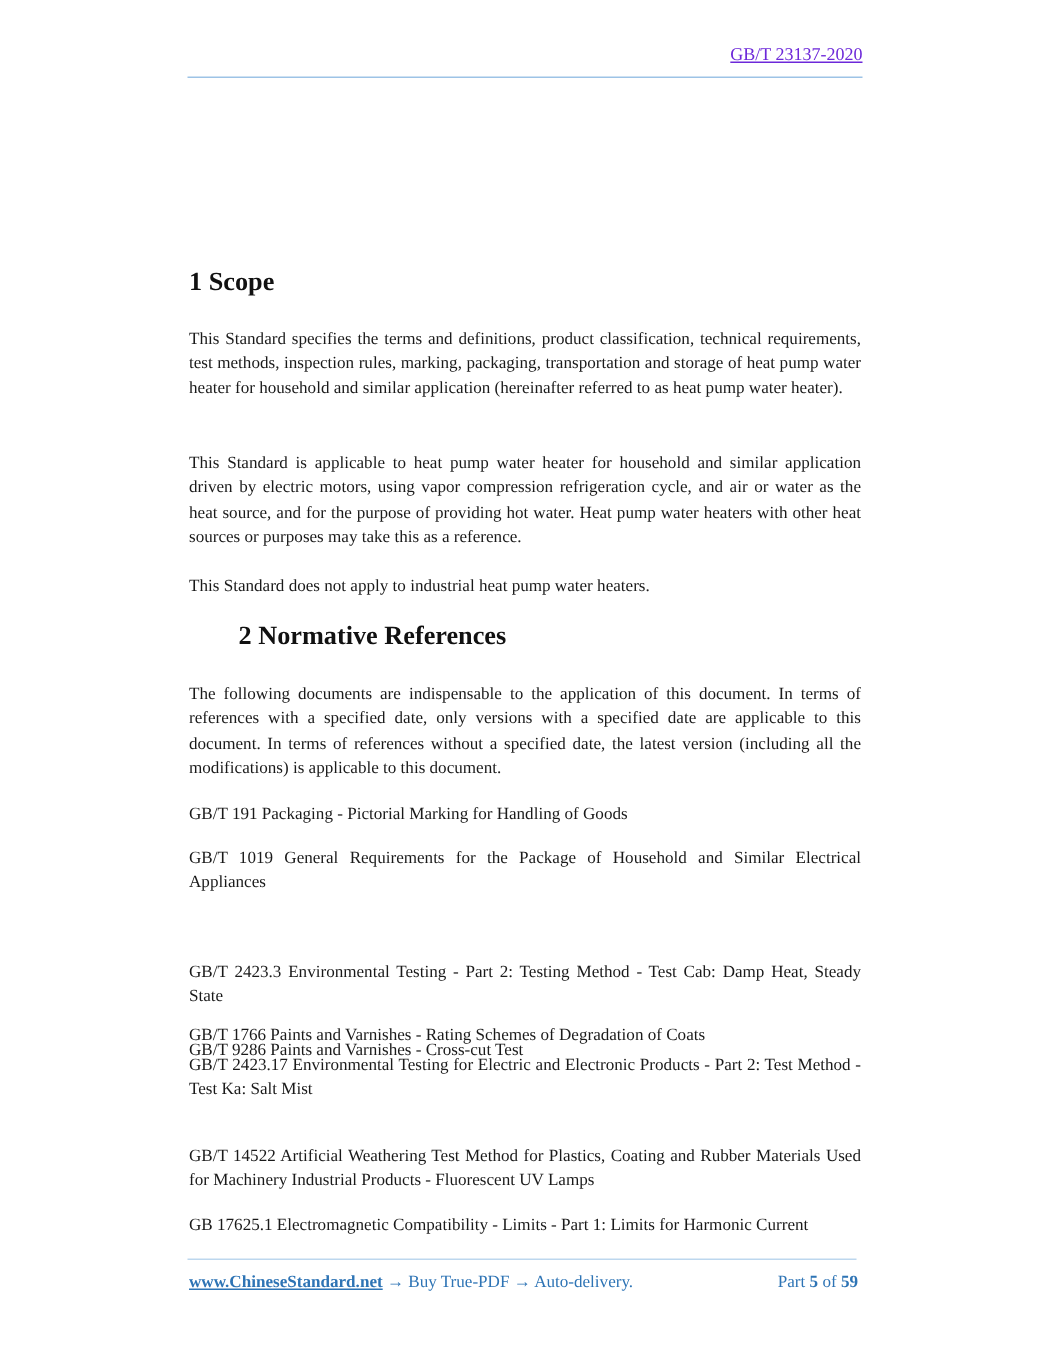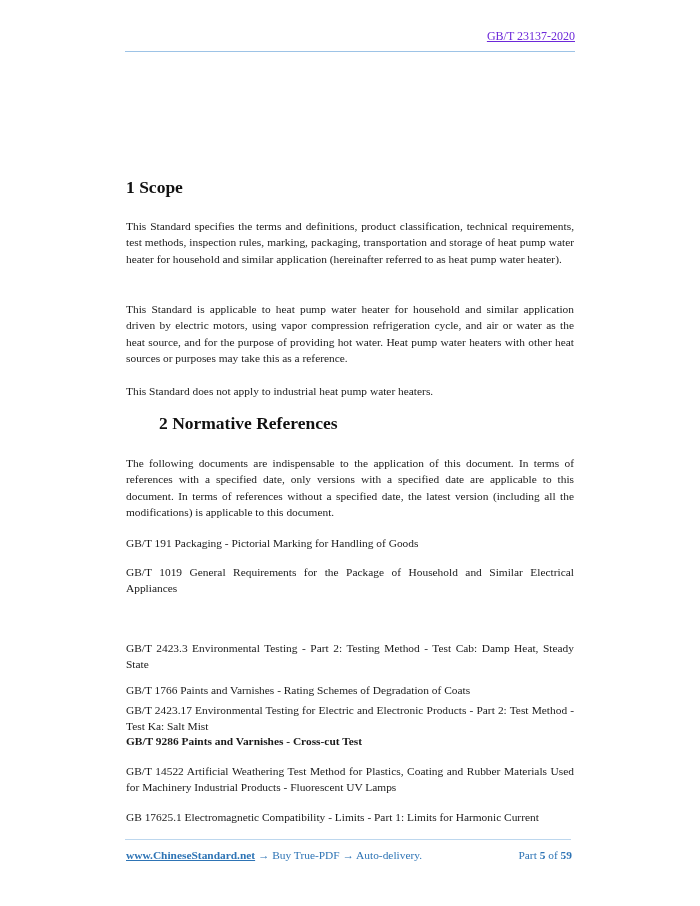--- a/index.html
+++ b/index.html
@@ -98,21 +98,21 @@
 
 <div class="section-heading" style="top:413px;margin-left:33px;">2 Normative References</div>
 
 <div class="para" style="top:455px;">The following documents are indispensable to the application of this document. In terms of references with a specified date, only versions with a specified date are applicable to this document. In terms of references without a specified date, the latest version (including all the modifications) is applicable to this document.</div>
 
 <div class="para" style="top:535px;">GB/T 191 Packaging - Pictorial Marking for Handling of Goods</div>
 <div class="para" style="top:564px;">GB/T 1019 General Requirements for the Package of Household and Similar Electrical Appliances</div>
 <div class="para" style="top:642px;margin-top:40px;">GB/T 1766 Paints and Varnishes - Rating Schemes of Degradation of Coats</div>
 <div class="para" style="top:640px;">GB/T 2423.3 Environmental Testing - Part 2: Testing Method - Test Cab: Damp Heat, Steady State</div>
 <div class="para" style="top:702px;">GB/T 2423.17 Environmental Testing for Electric and Electronic Products - Part 2: Test Method - Test Ka: Salt Mist</div>
-<div class="para" style="top:733px;font-weight:bold;">GB/T 9286 Paints and Varnishes - Cross-cut Test</div>
+<div class="para" style="top:692px;">GB/T 9286 Paints and Varnishes - Cross-cut Test</div>
 <div class="para" style="top:763px;">GB/T 14522 Artificial Weathering Test Method for Plastics, Coating and Rubber Materials Used for Machinery Industrial Products - Fluorescent UV Lamps</div>
 <div class="para" style="top:809px;">GB 17625.1 Electromagnetic Compatibility - Limits - Part 1: Limits for Harmonic Current</div>
 
 <div class="footer-rule"></div>
 
 <div class="footer">
   <span class="left">
     <a>www.ChineseStandard.net</a><span> → Buy True-PDF → Auto-delivery.</span>
   </span>
   <span class="right">

